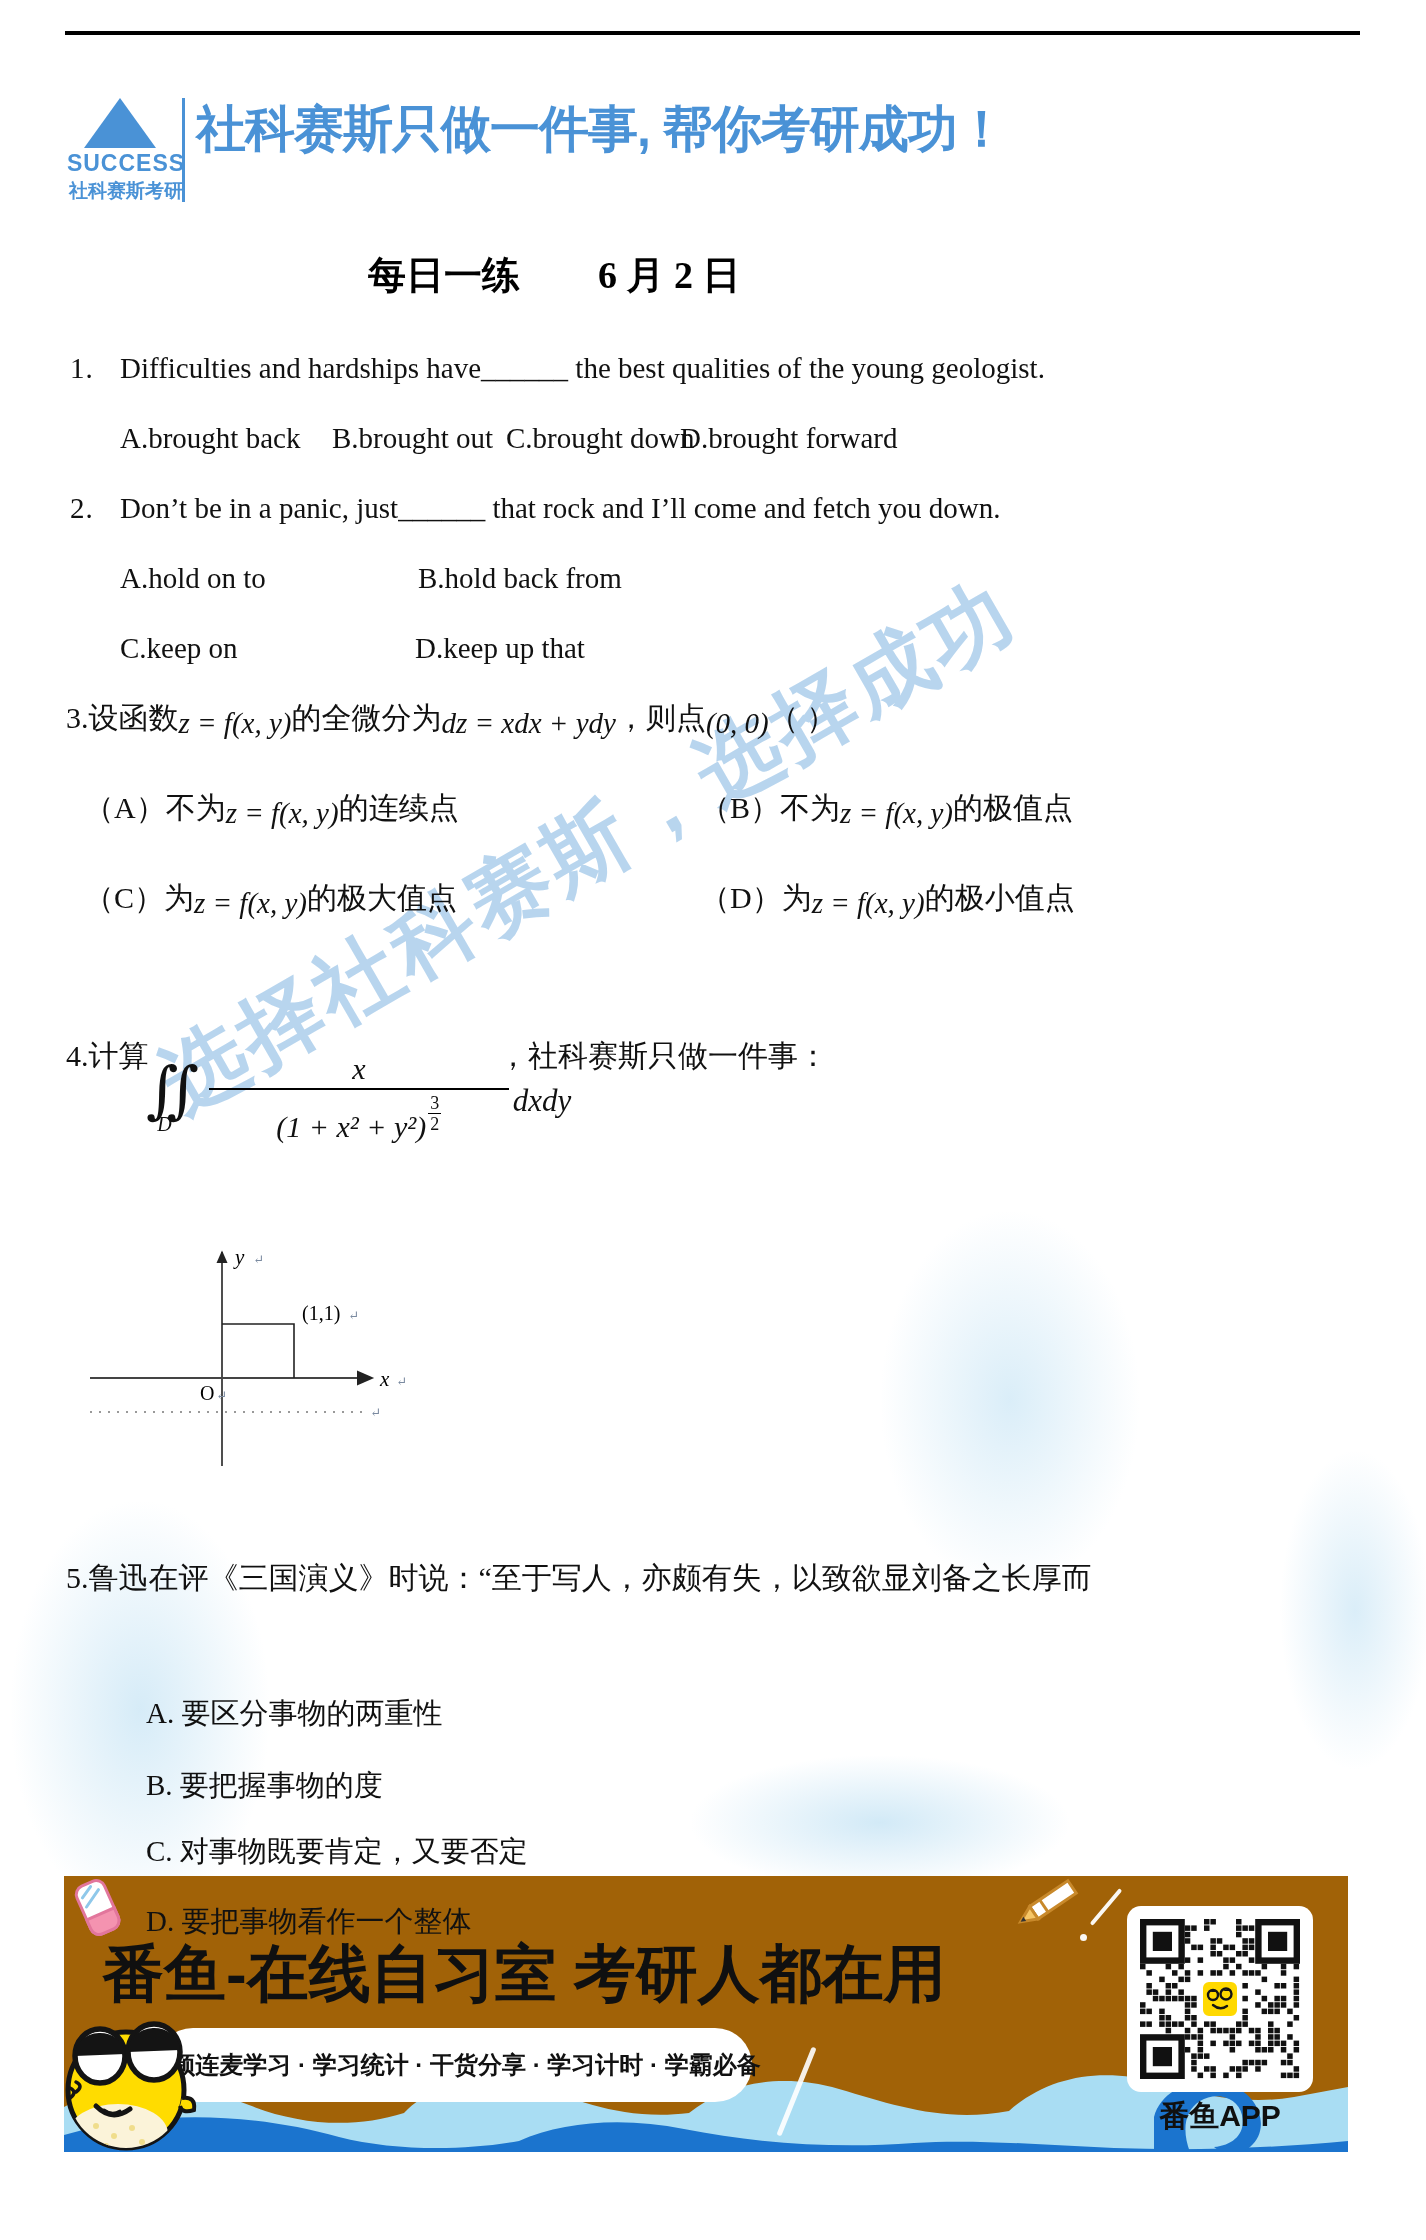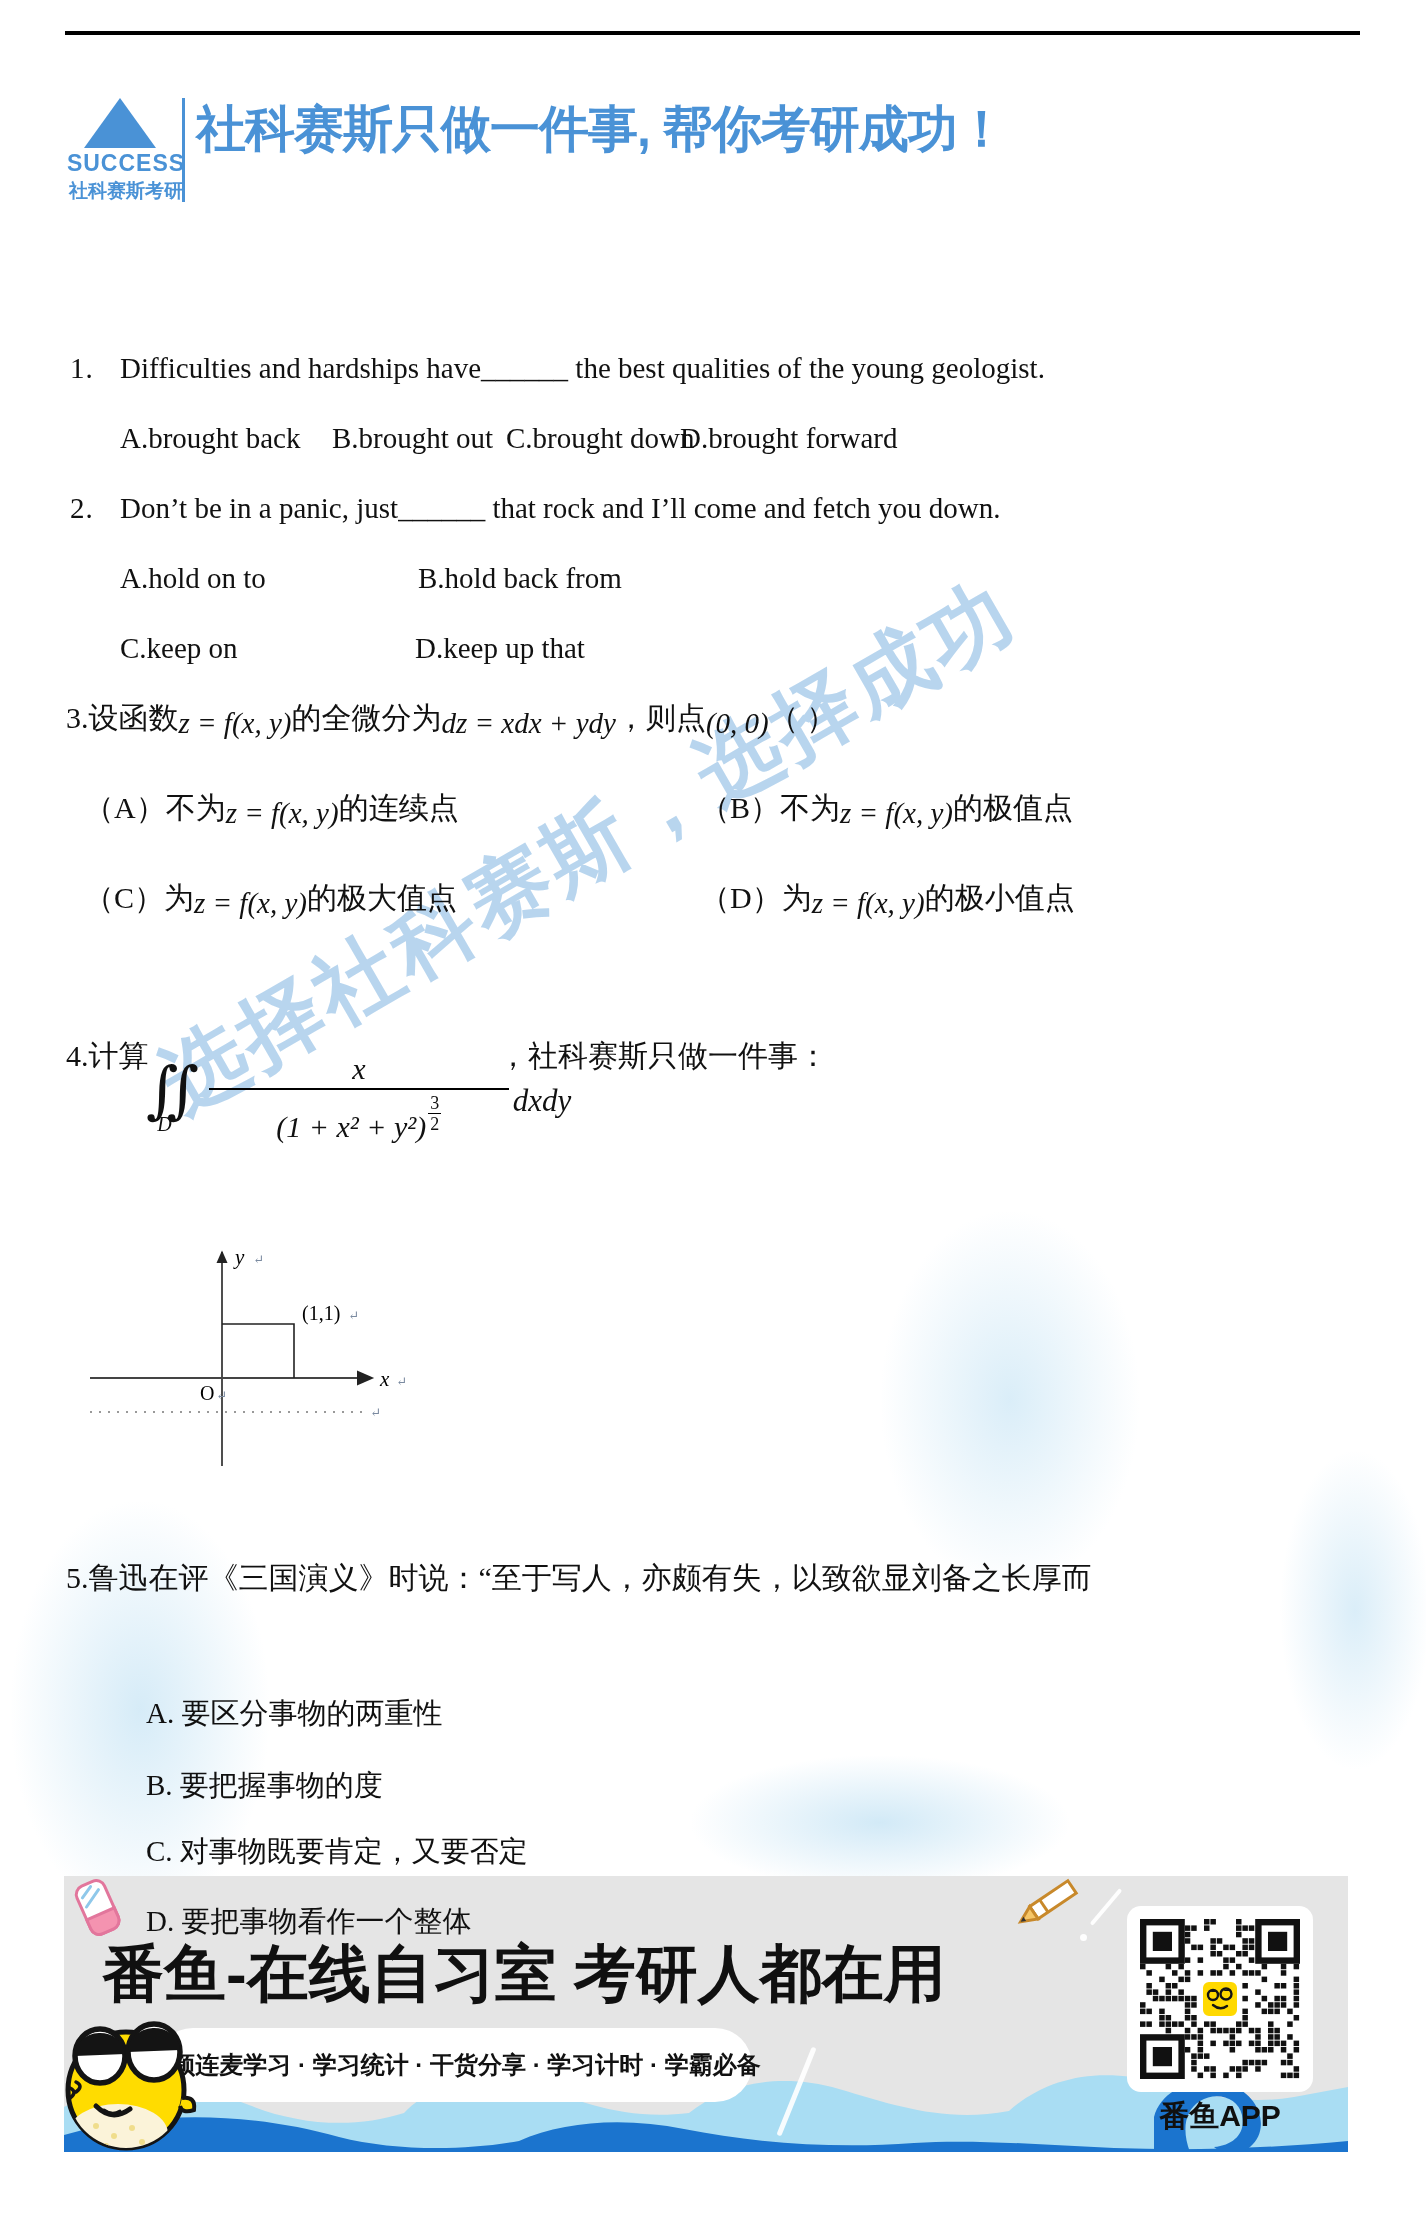--- a/index.html
+++ b/index.html
@@ -62,21 +62,21 @@
   .frac-bar { width:100%; border-top:2.4px solid #000; }
   .frac-den { display:inline-flex; align-items:flex-start; padding-top:20px; }
   .den-base { font-style:italic; font-size:30px; }
   .exp { display:inline-flex; flex-direction:column; align-items:center; transform:translateY(-16px); font-size:18px; line-height:1.02; margin-left:2px; }
   .exp-bar { width:13px; border-top:1.6px solid #000; margin:1px 0; }
   .dxdy { font-style:italic; font-size:31px; margin-left:4px; }
   
   .diagram { position:absolute; left:72px; top:1228px; }
   .diagram text { font-family:"Liberation Serif","DejaVu Serif",serif; }
   
-  .banner { position:absolute; left:64px; top:1876px; width:1284px; height:276px; background:#e5e5e5; z-index:2; overflow:hidden; }
+  .banner { position:absolute; left:64px; top:1876px; width:1284px; height:276px; background:#a16207; z-index:2; overflow:hidden; }
   .banner-waves { position:absolute; left:0; bottom:0; width:1284px; height:105px; }
   .banner-title {
     position:absolute; left:38px; top:56px; white-space:nowrap;
     font-family:"Liberation Sans","DejaVu Sans",sans-serif;
     font-weight:800; font-size:62px; color:#101010; letter-spacing:0px;
   }
   .banner-pill {
     position:absolute; left:92px; top:152px; width:596px; height:74px;
     background:#ffffff; border-radius:40px;
     display:flex; align-items:center; justify-content:center;
@@ -370,20 +370,24 @@
 
   <div class="content">
     <div class="top-rule"></div>
 
     <div class="logo-triangle"></div>
     <div class="logo-brand">SUCCESS</div>
     <div class="logo-sub">社科赛斯考研</div>
     <div class="logo-divider"></div>
     <div class="slogan">社科赛斯只做一件事, 帮你考研成功！</div>
 
+    <div class="doc-title">
+      <span>每日一练</span>
+      <span>6 月 2 日</span>
+    </div>
 
     <div class="row" style="left:70px;top:352px;"><span class="qnum">1.</span></div>
     <div class="row" style="left:120px;top:352px;">Difficulties and hardships have______ the best qualities of the young geologist.</div>
     <div class="row" style="left:120px;top:422px;">A.brought back</div>
     <div class="row" style="left:332px;top:422px;">B.brought out</div>
     <div class="row" style="left:506px;top:422px;">C.brought down</div>
     <div class="row" style="left:680px;top:422px;">D.brought forward</div>
 
     <div class="row" style="left:70px;top:492px;"><span class="qnum">2.</span></div>
     <div class="row" style="left:120px;top:492px;">Don’t be in a panic, just______ that rock and I’ll come and fetch you down.</div>

